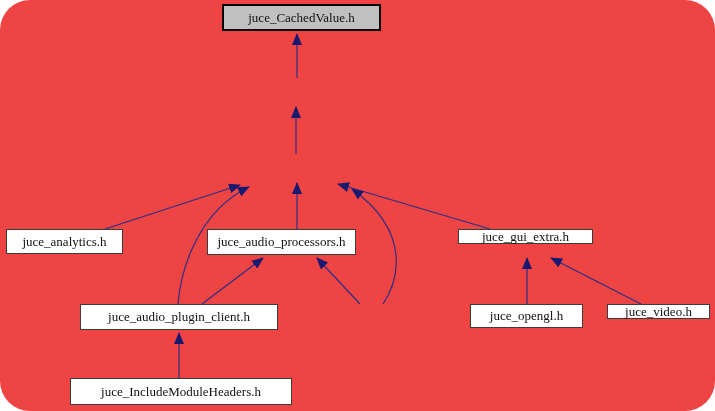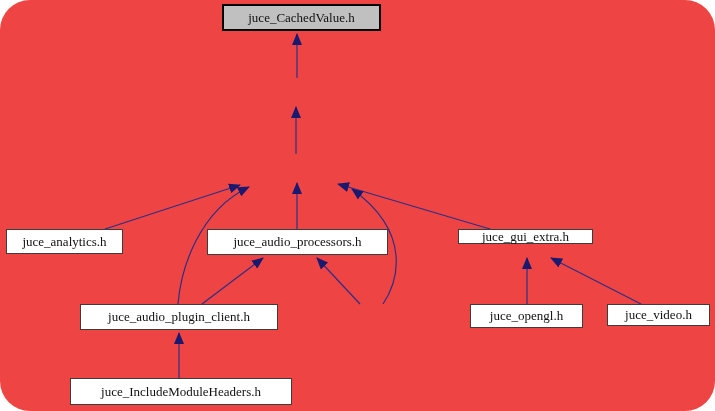--- a/index.html
+++ b/index.html
@@ -54,26 +54,26 @@
       <path d="M179,378 L179,333" marker-end="url(#arrow)"></path>
     </g>
   </svg>
 
   <div class="node root" style="left:222px;top:4px;width:159px;height:27px">juce_CachedValue.h</div>
 
 
 
   <div class="node" style="left:6px;top:229px;width:117px;height:25px">juce_analytics.h</div>
 
-  <div class="node" style="left:207px;top:229px;width:181px;height:26px">juce_audio_processors.h</div>
+  <div class="node" style="left:207px;top:229px;width:149px;height:26px">juce_audio_processors.h</div>
 
   <div class="node" style="left:458px;top:229px;width:135px;height:15px">juce_gui_extra.h</div>
 
   <div class="node" style="left:80px;top:304px;width:198px;height:26px">juce_audio_plugin_client.h</div>
 
 
   <div class="node" style="left:470px;top:304px;width:113px;height:24px">juce_opengl.h</div>
 
-  <div class="node" style="left:607px;top:304px;width:103px;height:22px">juce_video.h</div>
+  <div class="node" style="left:607px;top:304px;width:103px;height:15px">juce_video.h</div>
 
   <div class="node" style="left:70px;top:378px;width:222px;height:27px">juce_IncludeModuleHeaders.h</div>
 
 </div>
 
 </body></html>

